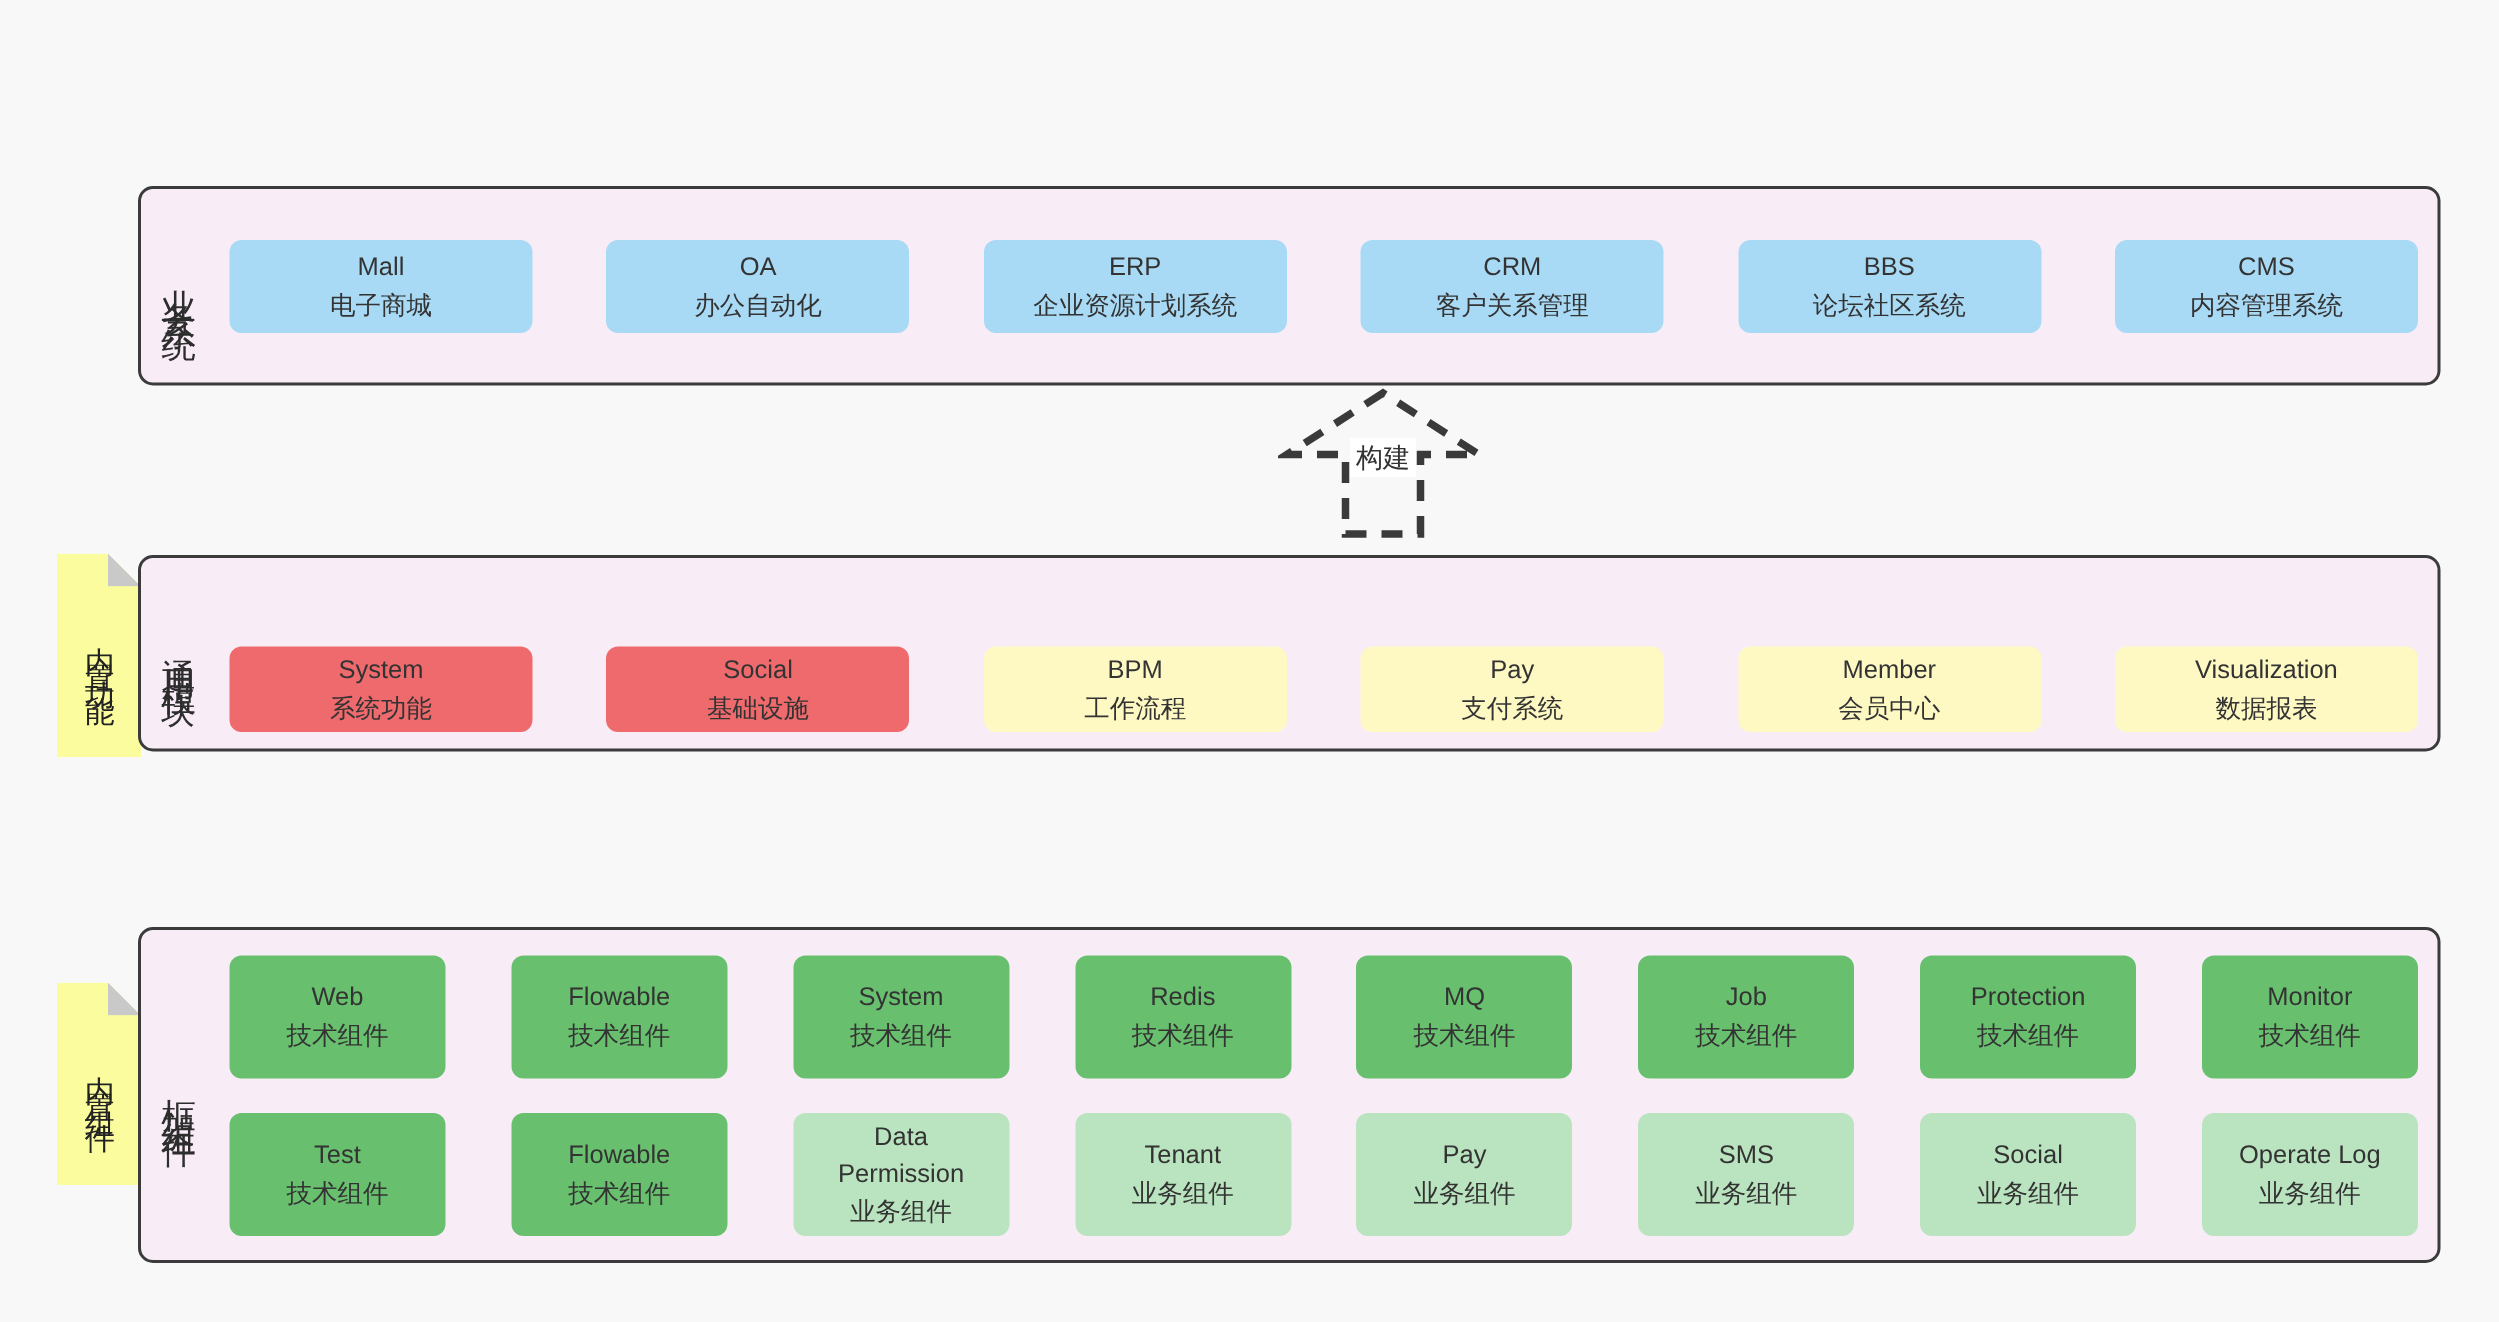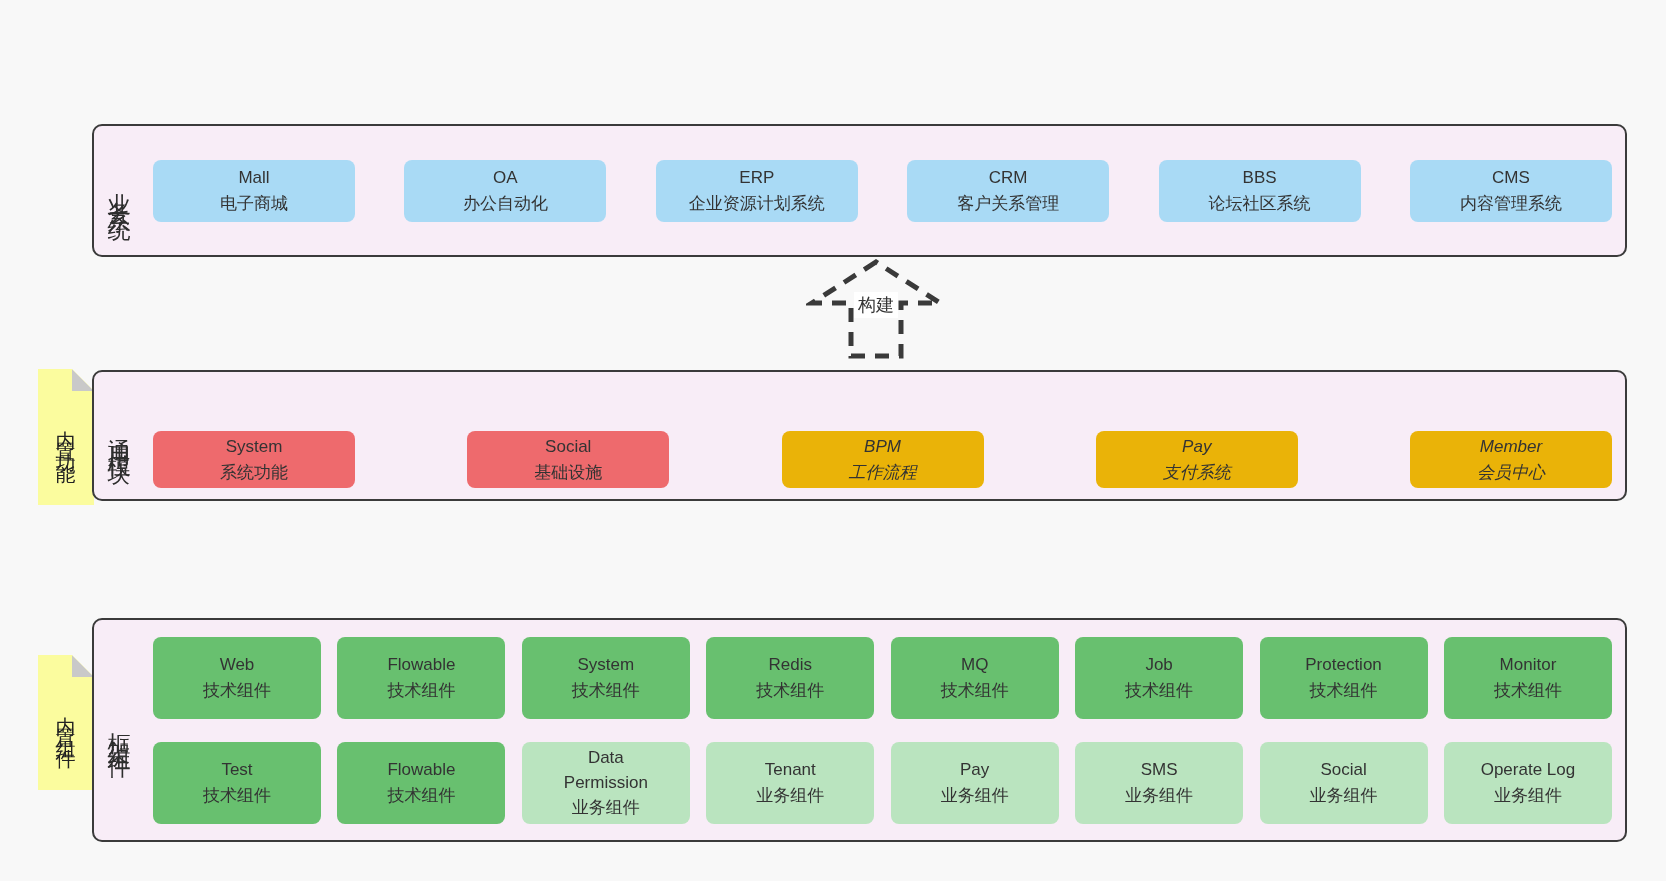--- a/index.html
+++ b/index.html
@@ -38,25 +38,25 @@
   .row { display:flex; justify-content:space-between; }
 
   
   .box {
     box-sizing:border-box; border-radius:8px;
     display:flex; flex-direction:column; justify-content:center;
     text-align:center; font-size:17px; line-height:26px; color:#333;
   }
   .band1 .box { width:202px; height:62px; }
   .band2 .box { width:202px; height:57px;margin-top:48px; }
-  .band3 .box { width:168px; height:82px;justify-content:center; }
+  .band3 .box { width:144px; height:82px;justify-content:center; }
   .box.narrow { padding:16px 26px; line-height:25px; }
   .blue       { background:#a9daf5; }
   .red        { background:#ee6a6d; }
-  .pink       { background:#eab308;font-style:italic; }
+  .pink       { background:#fef9c3; }
   .green      { background:#68c06f; }
   .lightgreen { background:#bae4bf; }
 
   
   .sticky {
     position:absolute; left:38px; width:56px; background:#fbfc9e; z-index:1;
     display:flex; align-items:center; justify-content:center;
     clip-path:polygon(0 0, calc(100% - 22px) 0, 100% 22px, 100% 100%, 0 100%);
   }
   .sticky1 { top:369px; height:136px; }
@@ -65,21 +65,21 @@
     position:absolute; top:0; right:0; width:22px; height:22px;
     background:#c9c9c9; clip-path:polygon(0 0, 100% 100%, 0 100%);
   }
   .sticky span.v {
     writing-mode:vertical-rl; text-orientation:upright;
     font-size:20px; letter-spacing:11px; color:#222; line-height:1;
   }
 
   
   .arrow { position:absolute; width:140px; height:106px; z-index:1; }
-  .arrow1 { left:806px; top:256px; }
+  .arrow1 { left:852px; top:256px; }
   .arrow2 { left:823px; top:508px; }
   .arrow svg { display:block; width:100%; height:100%; }
   .arrow-label {
     position:absolute; left:50%; top:36px; transform:translateX(-50%);
     background:#ffffff; padding:1px 4px; font-size:18px; color:#333;
     white-space:nowrap;
   }
 </style>
 </head>
 <body>
@@ -152,20 +152,24 @@
         <div>工作流程</div>
       </div>
       <div class="box pink">
         <div>Pay</div>
         <div>支付系统</div>
       </div>
       <div class="box pink">
         <div>Member</div>
         <div>会员中心</div>
       </div>
+      <div class="box pink">
+        <div>Visualization</div>
+        <div>数据报表</div>
+      </div>
     </div>
   </section>
 
 
   <section class="band band3">
     <div class="band-label">
       <span>框架组件</span>
     </div>
     <div class="rows">
       <div class="row">

